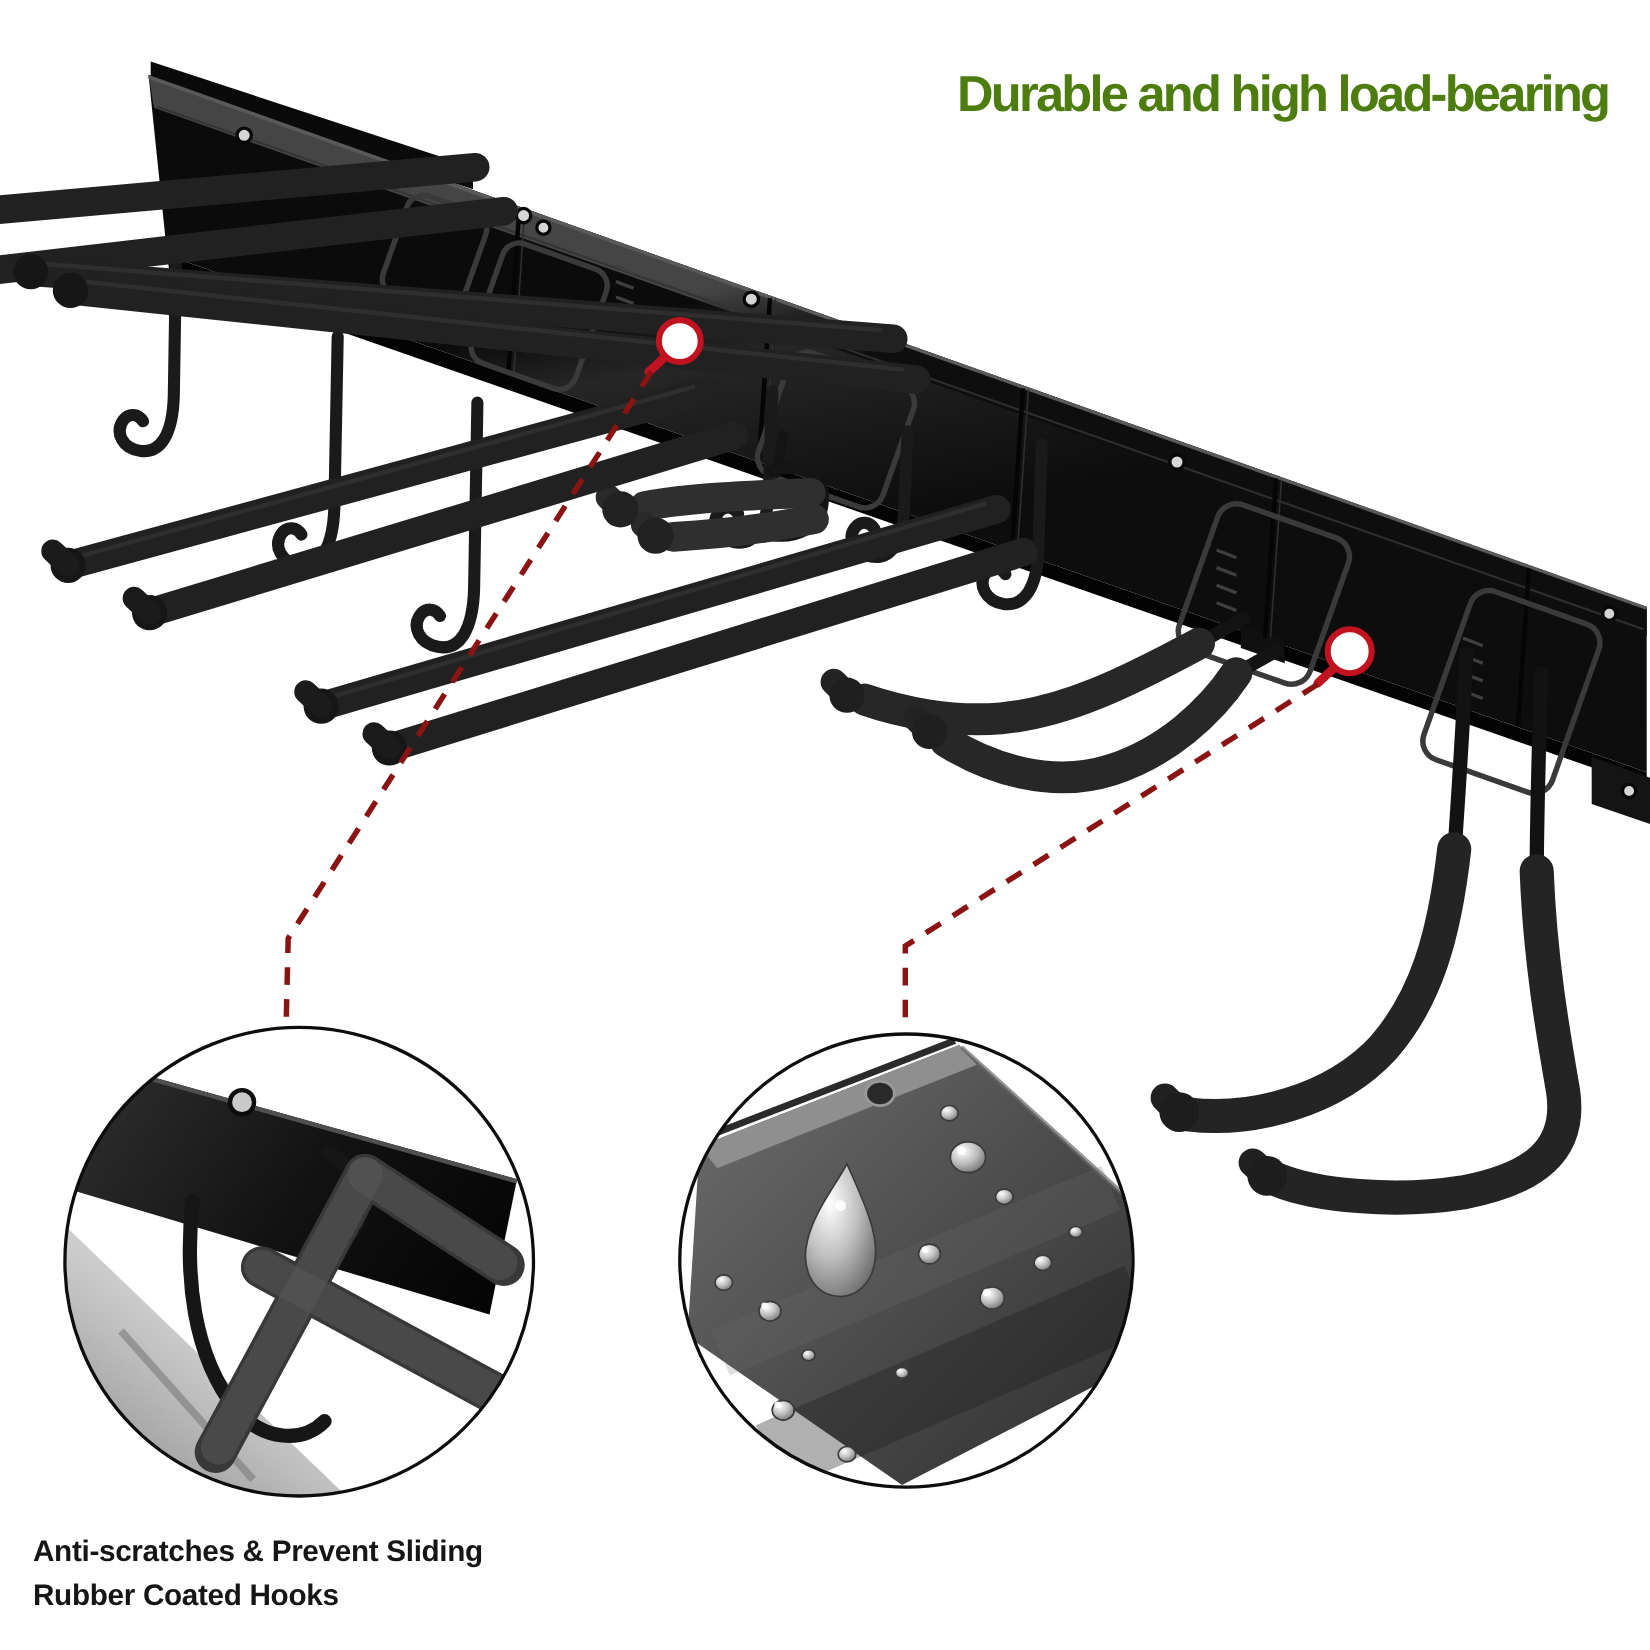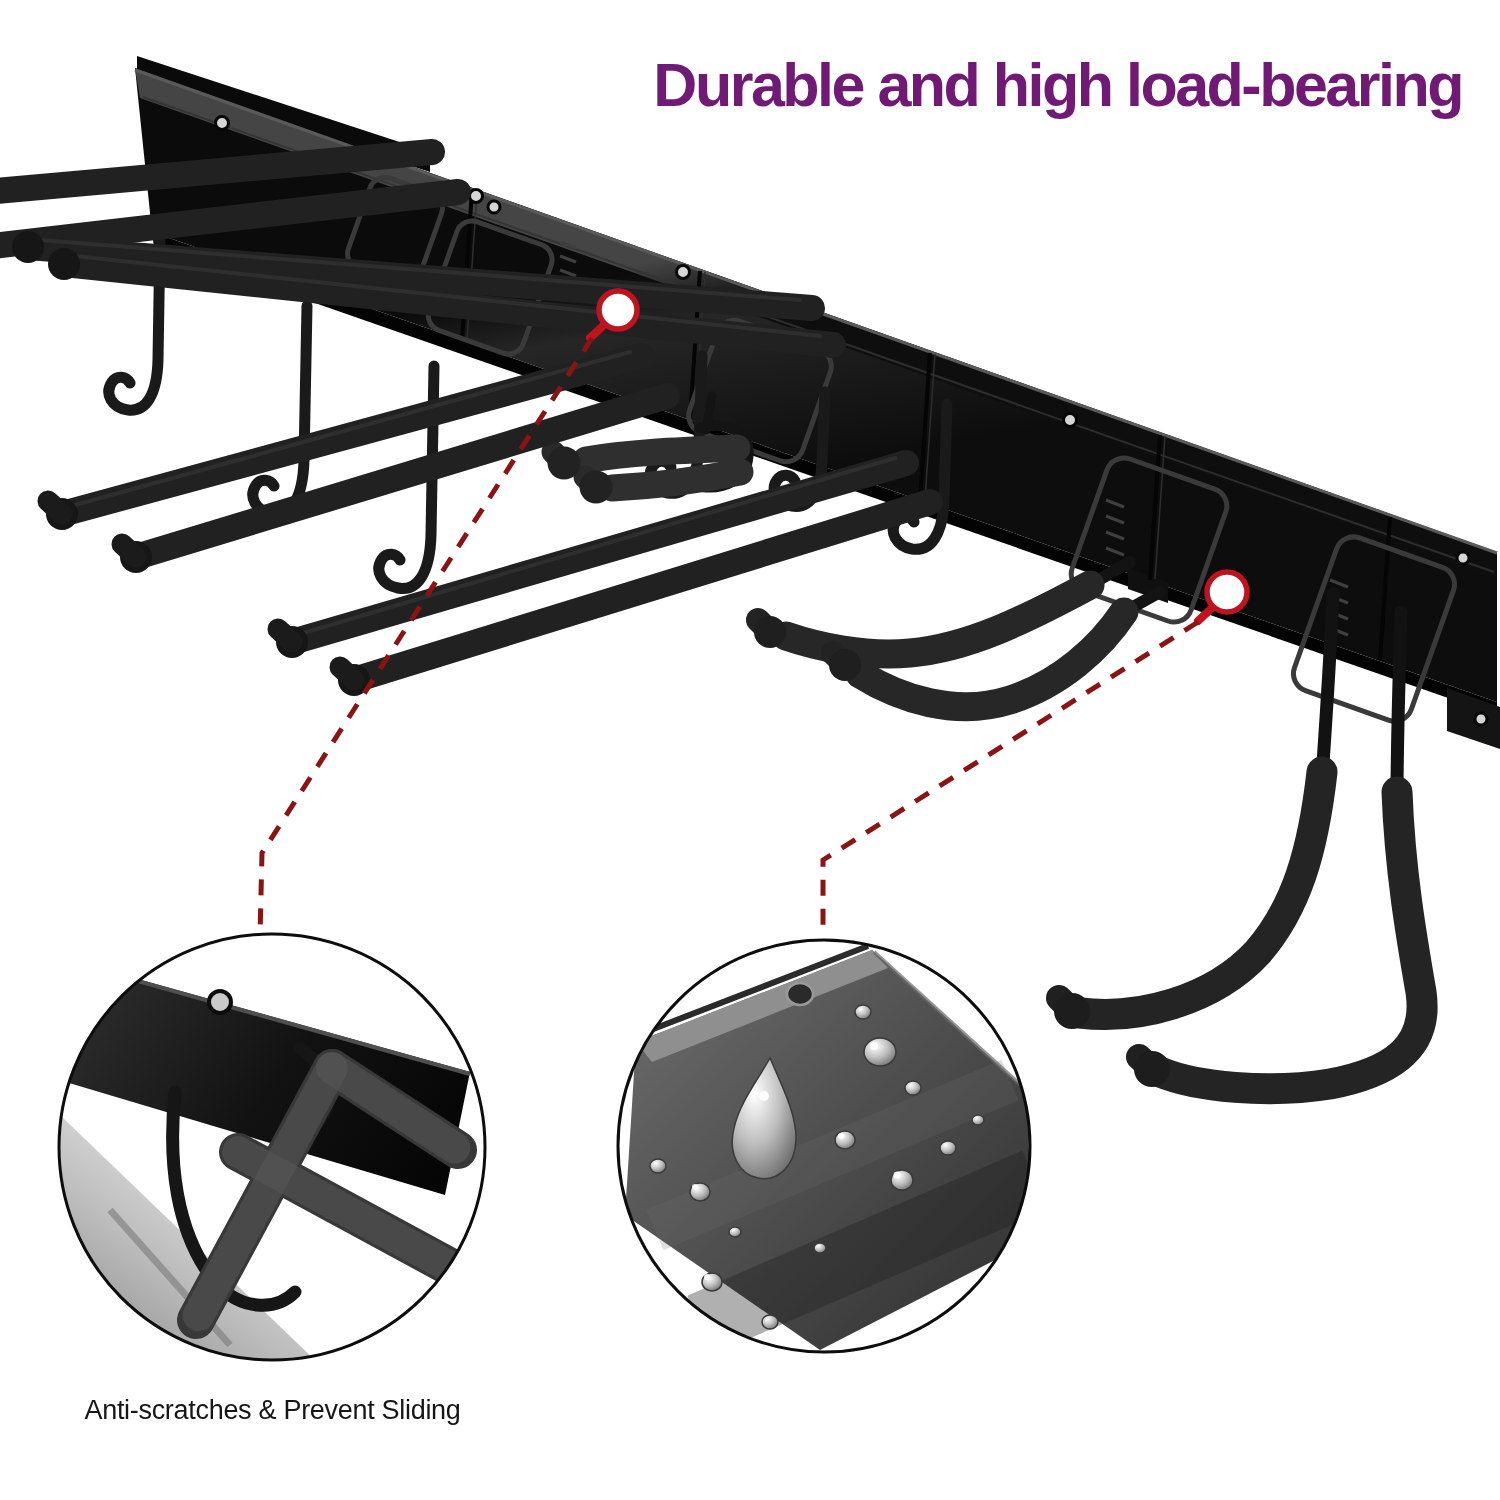--- a/index.html
+++ b/index.html
@@ -1,21 +1,21 @@
 <!DOCTYPE html>
 <html><head>
 <meta charset="utf-8">
 <style>
   html,body{margin:0;padding:0;background:#fff;}
   .stage{position:relative;width:1500px;height:1500px;background:#ffffff;overflow:hidden;
          font-family:"Liberation Sans",sans-serif;}
   .artwork{position:absolute;left:0;top:0;width:1500px;height:1500px;}
-  .title{position:absolute;top:42px;right:38px;color:#701a75;
-         font-weight:bold;font-size:61px;line-height:87px;letter-spacing:-2.5px;white-space:nowrap;}
-  .caption{position:absolute;font-weight:normal;color:#161616;text-align:center;
+  .title{position:absolute;top:42px;right:38px;color:#4d7c0f;
+         font-weight:bold;font-size:46px;line-height:87px;letter-spacing:-2.5px;white-space:nowrap;}
+  .caption{position:absolute;font-weight:bold;color:#161616;
            font-size:27px;line-height:40px;letter-spacing:-0.3px;}
   .caption-left{left:30px;top:1390px;width:485px;}
   .caption-mid{left:594px;top:1396px;width:470px;}
 </style>
 </head>
 <body>
 
 <div class="stage">
 
   <svg class="artwork" viewBox="0 0 1500 1500" aria-hidden="true">
@@ -264,16 +264,17 @@
       <circle cx="824" cy="1146" r="206" fill="none" stroke="#0d0d0d" stroke-width="3"></circle>
     </g>
   </svg>
 
   <div class="title">
     <div>Durable and high load-bearing</div>
   </div>
 
   <div class="caption caption-left">
     <div>Anti-scratches &amp; Prevent Sliding</div>
+    <div>Rubber Coated Hooks</div>
   </div>
 
 
 </div>
 
 </body></html>

